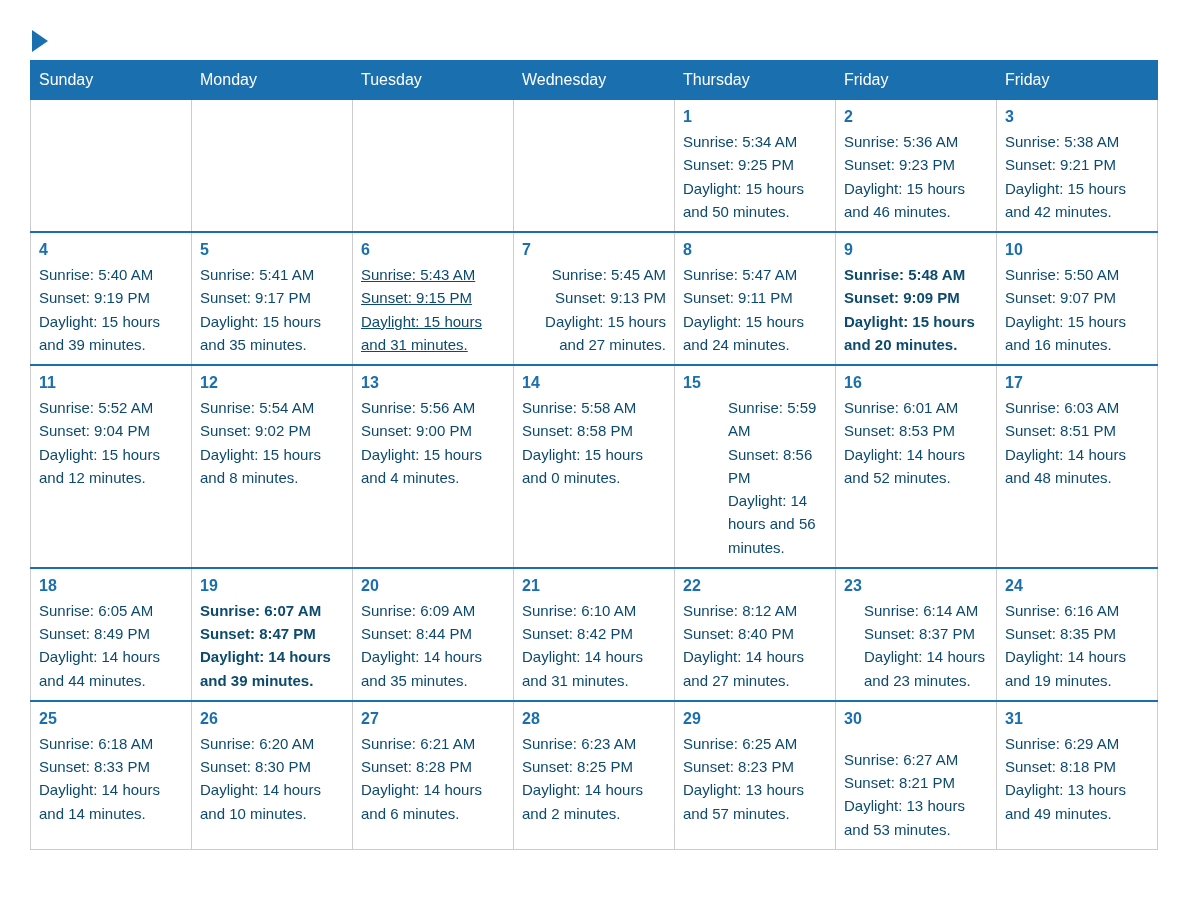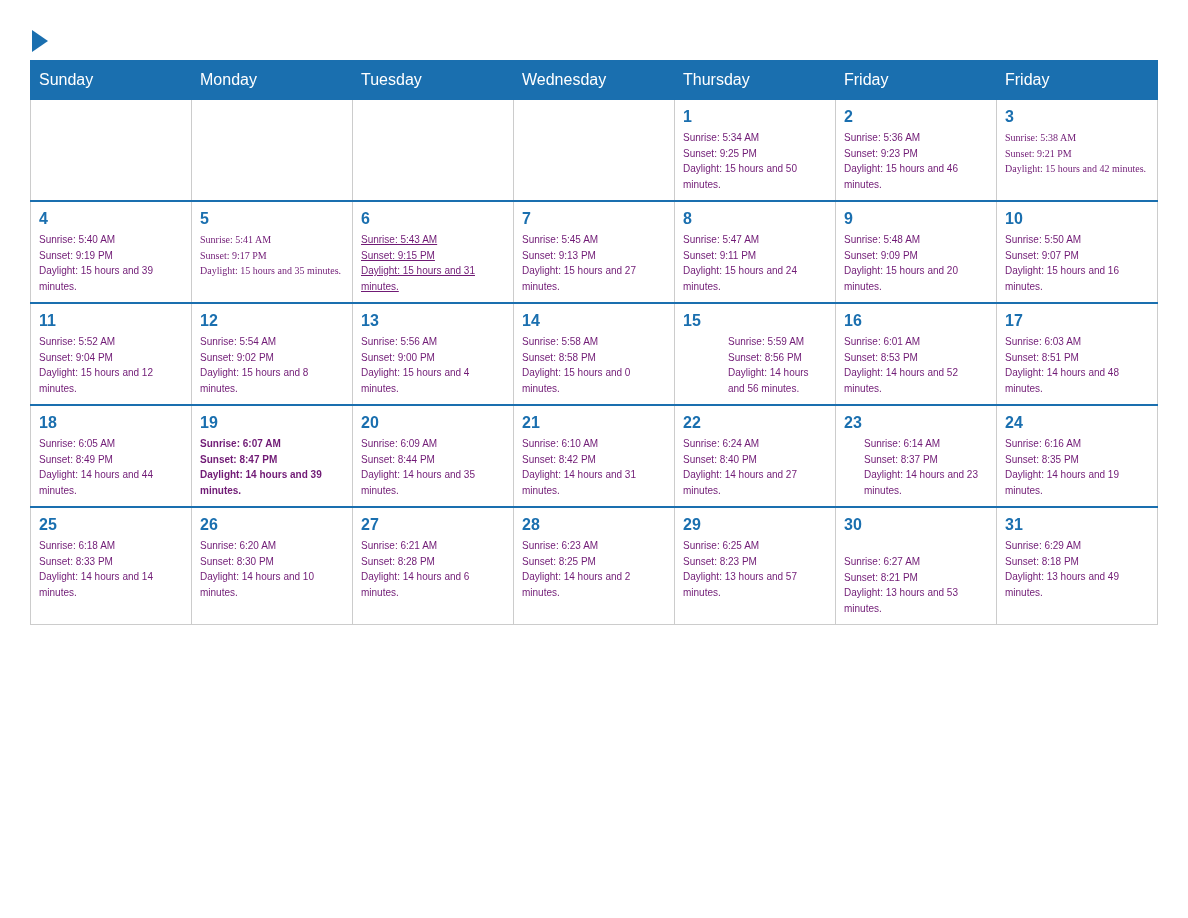--- a/index.html
+++ b/index.html
@@ -66,22 +66,22 @@
       color: #333;
     }
     .day-number {
       font-size: 16px;
       font-weight: bold;
       color: #1a6faf;
       margin-bottom: 4px;
       display: block;
     }
     .day-info {
-      font-size: 10px;
-      color: #701a75;
+      font-size: 15px;
+      color: #0c4a6e;
       line-height: 1.55;
     }
     .empty-cell {
       background: #fff;
     }
     .calendar tr td {
       border-top: 2px solid #1a6faf;
     }
     .calendar tr:first-child td {
       border-top: 1px solid #ccc;
@@ -156,59 +156,59 @@
 Daylight: 15 hours and 50 minutes.</div>
         </td>
         <td style="border-top: 1px solid rgb(204, 204, 204);">
           <span class="day-number">2</span>
           <div class="day-info" style="white-space: pre-line;">Sunrise: 5:36 AM
 Sunset: 9:23 PM
 Daylight: 15 hours and 46 minutes.</div>
         </td>
         <td style="border-top: 1px solid rgb(204, 204, 204);">
           <span class="day-number">3</span>
-          <div class="day-info" style="white-space: pre-line; font-family: Liberation Serif, serif;">Sunrise: 5:38 AM
+          <div class="day-info" style="white-space: pre-line;">Sunrise: 5:38 AM
 Sunset: 9:21 PM
 Daylight: 15 hours and 42 minutes.</div>
         </td>
       </tr>
       <tr>
         <td>
           <span class="day-number">4</span>
           <div class="day-info" style="white-space: pre-line;">Sunrise: 5:40 AM
 Sunset: 9:19 PM
 Daylight: 15 hours and 39 minutes.</div>
         </td>
         <td>
           <span class="day-number">5</span>
-          <div class="day-info" style="white-space: pre-line; font-family: Liberation Serif, serif;">Sunrise: 5:41 AM
+          <div class="day-info" style="white-space: pre-line;">Sunrise: 5:41 AM
 Sunset: 9:17 PM
 Daylight: 15 hours and 35 minutes.</div>
         </td>
         <td>
           <span class="day-number">6</span>
           <div class="day-info" style="white-space: pre-line; text-decoration: underline;">Sunrise: 5:43 AM
 Sunset: 9:15 PM
 Daylight: 15 hours and 31 minutes.</div>
         </td>
         <td>
           <span class="day-number">7</span>
-          <div class="day-info" style="white-space: pre-line;">Sunrise: 5:45 AM
+          <div class="day-info" style="white-space: pre-line; text-align: right;">Sunrise: 5:45 AM
 Sunset: 9:13 PM
 Daylight: 15 hours and 27 minutes.</div>
         </td>
         <td>
           <span class="day-number">8</span>
           <div class="day-info" style="white-space: pre-line;">Sunrise: 5:47 AM
 Sunset: 9:11 PM
 Daylight: 15 hours and 24 minutes.</div>
         </td>
         <td>
           <span class="day-number">9</span>
-          <div class="day-info" style="white-space: pre-line;">Sunrise: 5:48 AM
+          <div class="day-info" style="white-space: pre-line; font-weight: bold;">Sunrise: 5:48 AM
 Sunset: 9:09 PM
 Daylight: 15 hours and 20 minutes.</div>
         </td>
         <td>
           <span class="day-number">10</span>
           <div class="day-info" style="white-space: pre-line;">Sunrise: 5:50 AM
 Sunset: 9:07 PM
 Daylight: 15 hours and 16 minutes.</div>
         </td>
       </tr>
@@ -276,21 +276,21 @@
 Daylight: 14 hours and 35 minutes.</div>
         </td>
         <td>
           <span class="day-number">21</span>
           <div class="day-info" style="white-space: pre-line;">Sunrise: 6:10 AM
 Sunset: 8:42 PM
 Daylight: 14 hours and 31 minutes.</div>
         </td>
         <td>
           <span class="day-number">22</span>
-          <div class="day-info" style="white-space: pre-line;">Sunrise: 6:24 AM
+          <div class="day-info" style="white-space: pre-line;">Sunrise: 8:12 AM
 Sunset: 8:40 PM
 Daylight: 14 hours and 27 minutes.</div>
         </td>
         <td>
           <span class="day-number">23</span>
           <div class="day-info" style="white-space: pre-line; margin-left: 20px;">Sunrise: 6:14 AM
 Sunset: 8:37 PM
 Daylight: 14 hours and 23 minutes.</div>
         </td>
         <td>

